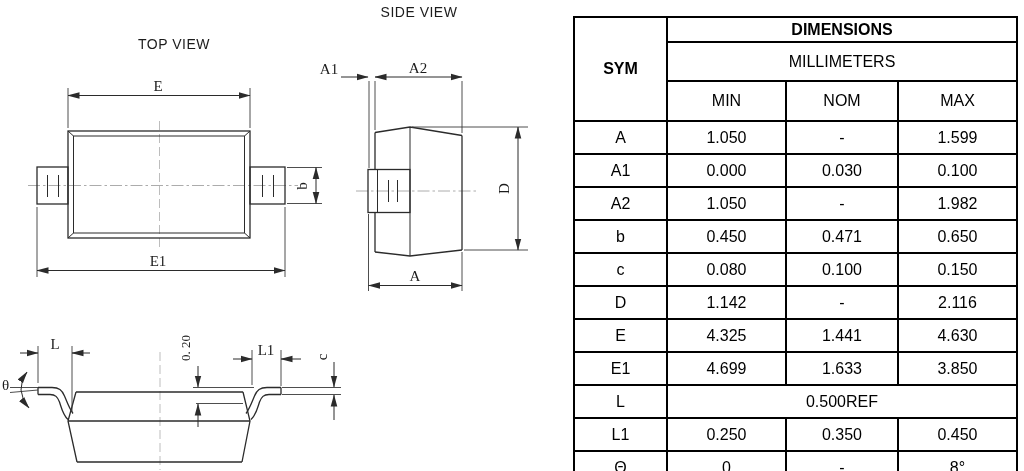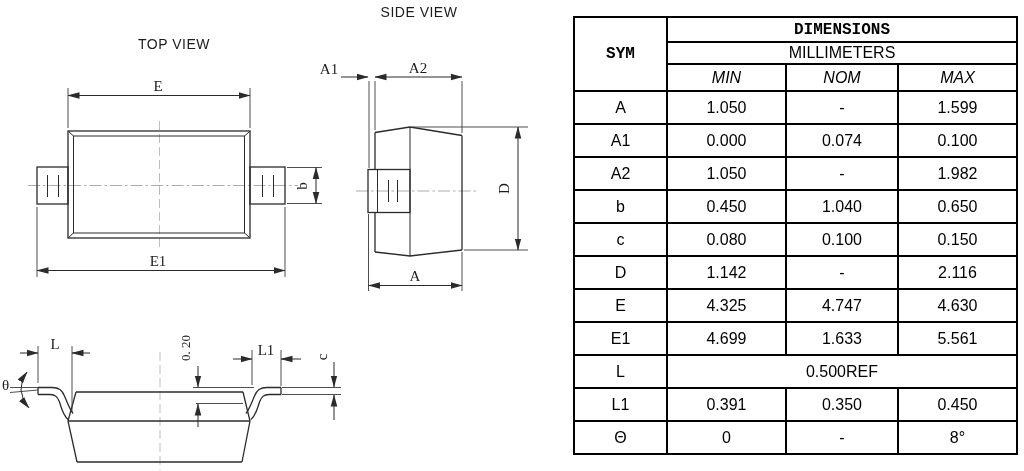--- a/index.html
+++ b/index.html
@@ -11,22 +11,22 @@
   .ol{stroke:#2b2b2b;stroke-width:1.3;fill:none;stroke-linejoin:miter;}
   .ol2{stroke:#2b2b2b;stroke-width:1;fill:none;}
   .dl{stroke:#2b2b2b;stroke-width:1;fill:none;}
   .xl{stroke:#3a3a3a;stroke-width:0.9;fill:none;}
   .cl{stroke:#a3a3a3;stroke-width:0.9;fill:none;stroke-dasharray:12 3 2.5 3;}
   .clv{stroke:#b5b5b5;stroke-width:0.9;fill:none;stroke-dasharray:9 4;}
   
   #dim-table{position:absolute;left:573px;top:16px;border-collapse:collapse;table-layout:fixed;}
   #dim-table td,#dim-table th{border:2px solid #000;text-align:center;vertical-align:middle;
       padding:0;font-size:16px;color:#000;font-weight:normal;}
-  #dim-table .hd{font-weight:bold;font-family:Liberation Mono, monospace;}
-  #dim-table tr.hr1{height:25px;} #dim-table tr.hr2{height:22px;} #dim-table tr.hr3{height:27px;font-style:italic;}
+  #dim-table .hd{font-weight:bold;}
+  #dim-table tr.hr1{height:25px;} #dim-table tr.hr2{height:39px;} #dim-table tr.hr3{height:40px;}
   #dim-table tr.dr{height:33px;}
 </style>
 </head>
 <body>
 
 <div id="stage">
 
   <svg width="560" height="471" viewBox="0 0 560 471">
     <defs>
       <marker id="ar" viewBox="0 0 12 8" refX="11.5" refY="4" markerWidth="12" markerHeight="8" orient="auto-start-reverse" markerUnits="userSpaceOnUse">
@@ -187,66 +187,66 @@
       </tr>
       <tr class="dr">
         <td>A</td>
         <td>1.050</td>
         <td>-</td>
         <td>1.599</td>
       </tr>
       <tr class="dr">
         <td>A1</td>
         <td>0.000</td>
-        <td>0.074</td>
+        <td>0.030</td>
         <td>0.100</td>
       </tr>
       <tr class="dr">
         <td>A2</td>
         <td>1.050</td>
         <td>-</td>
         <td>1.982</td>
       </tr>
       <tr class="dr">
         <td>b</td>
         <td>0.450</td>
-        <td>1.040</td>
+        <td>0.471</td>
         <td>0.650</td>
       </tr>
       <tr class="dr">
         <td>c</td>
         <td>0.080</td>
         <td>0.100</td>
         <td>0.150</td>
       </tr>
       <tr class="dr">
         <td>D</td>
         <td>1.142</td>
         <td>-</td>
         <td>2.116</td>
       </tr>
       <tr class="dr">
         <td>E</td>
         <td>4.325</td>
-        <td>4.747</td>
+        <td>1.441</td>
         <td>4.630</td>
       </tr>
       <tr class="dr">
         <td>E1</td>
         <td>4.699</td>
         <td>1.633</td>
-        <td>5.561</td>
+        <td>3.850</td>
       </tr>
       <tr class="dr">
         <td>L</td>
         <td colspan="3">0.500REF</td>
       </tr>
       <tr class="dr">
         <td>L1</td>
-        <td>0.391</td>
+        <td>0.250</td>
         <td>0.350</td>
         <td>0.450</td>
       </tr>
       <tr class="dr">
         <td>Θ</td>
         <td>0</td>
         <td>-</td>
         <td>8°</td>
       </tr>
     </tbody>

